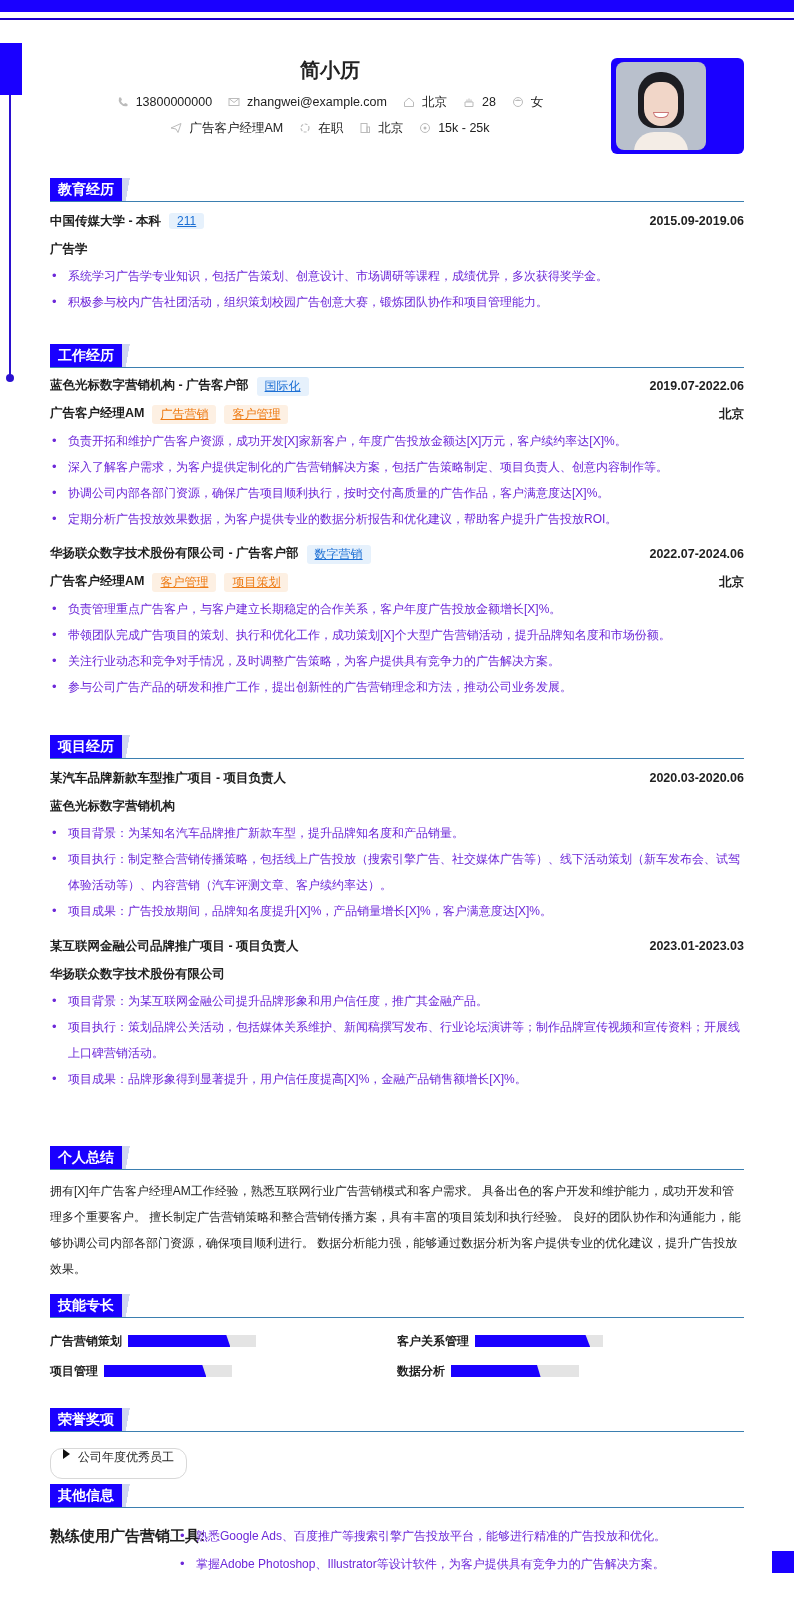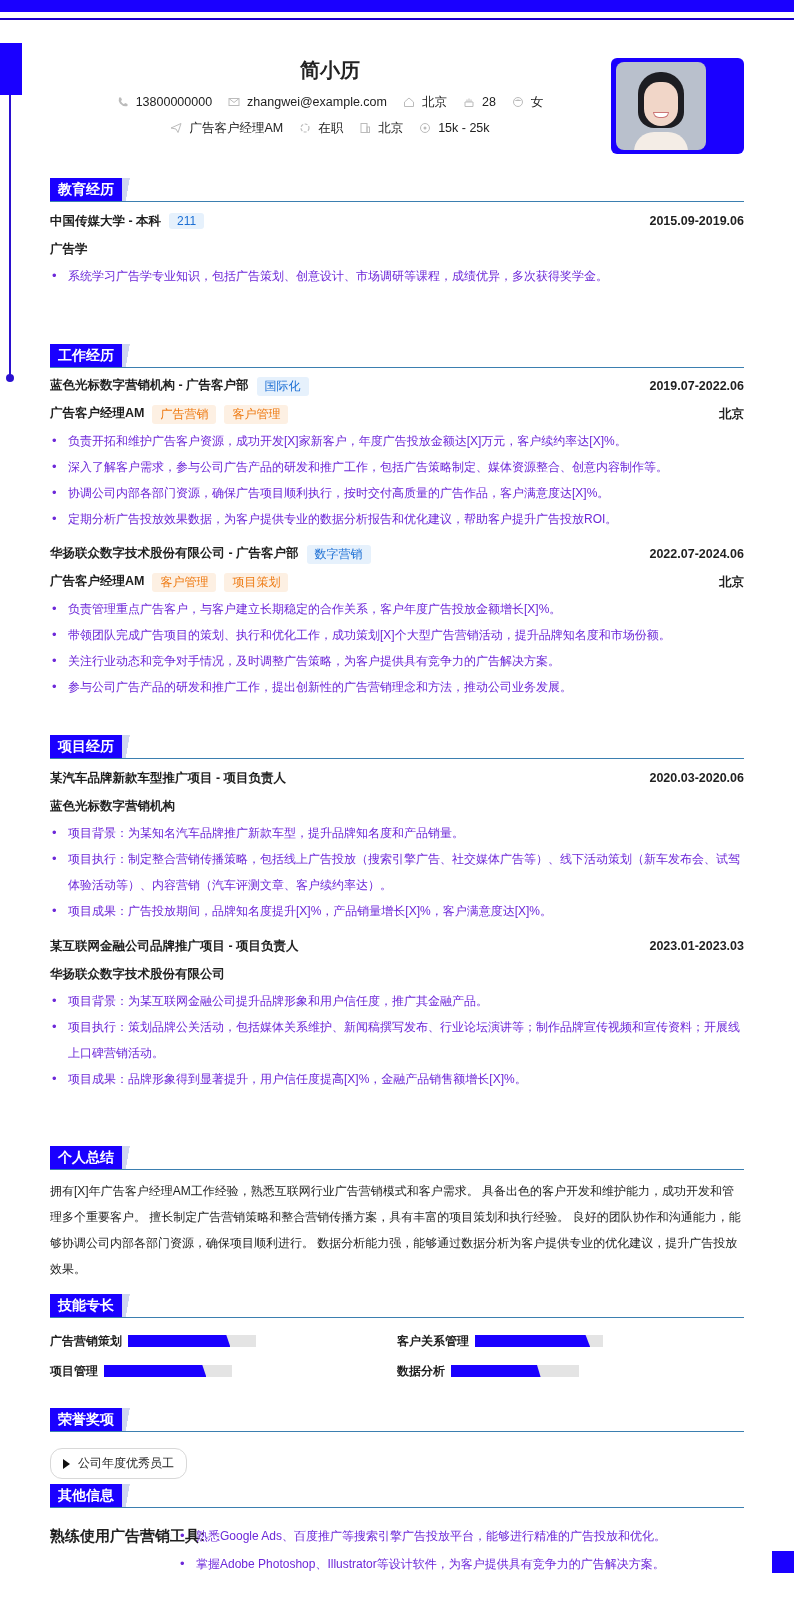--- a/index.html
+++ b/index.html
@@ -33,36 +33,36 @@
   .photo .smile { position: absolute; left: 37px; top: 50px; width: 16px; height: 6px; border-radius: 0 0 8px 8px; background: #fff; border: 1px solid #c77; }
   .photo .body { position: absolute; left: 18px; top: 70px; width: 54px; height: 30px; border-radius: 20px 20px 0 0; background: #f4ede6; }
 
   .section { position: absolute; left: 50px; width: 694px; }
   .sec-head { position: relative; height: 24px; border-bottom: 1.5px solid #3b7fb0; }
   .sec-title { position: absolute; left: 0; top: 0; height: 23px; line-height: 23px; padding: 0 8px; background: #1a00ff; color: #fff; font-weight: bold; font-size: 14px; }
   .sec-title::after { content: ""; position: absolute; right: -10px; top: 0; width: 10px; height: 23px; background: linear-gradient(100deg, #cfd6ef 0%, #cfd6ef 55%, transparent 56%); }
 
   .row { display: flex; justify-content: space-between; align-items: center; height: 28px; font-weight: bold; font-size: 12.5px; }
   .row-left { display: flex; align-items: flex-start; gap: 8px; }
-  .tag { font-weight: normal; font-size: 12px; padding: 1px 8px; border-radius: 3px; }
+  .tag { font-weight: normal; font-size: 12px; padding: 1px 8px; border-radius: 3px; text-decoration: underline; }
   .tag-blue { background: #e6f1fc; color: #1c6fd4; }
   .tag-orange { background: #fdf0e3; color: #ee7a12; }
   .sub { height: 28px; line-height: 28px; font-weight: bold; font-size: 12.5px; }
   ul.bul { list-style: none; }
   ul.bul li { position: relative; padding-left: 18px; line-height: 26px; font-size: 12px; color: #6d28d9; }
   ul.bul li::before { content: "•"; position: absolute; left: 2px; top: 0; font-size: 13px; }
 
   .para { font-size: 12px; line-height: 26px; color: #1f1f1f; }
 
   .skills { display: grid; grid-template-columns: 1fr 1fr; row-gap: 8px; padding-top: 12px; }
   .skill { display: flex; align-items: center; gap: 6px; height: 22px; font-weight: bold; font-size: 12px; }
   .bar { position: relative; width: 128px; height: 12px; background: #e4e4e4; }
   .bar-fill { position: absolute; left: 0; top: 0; height: 12px; background: #1a00ff; clip-path: polygon(0 0, 96% 0, 100% 100%, 0 100%); }
 
-  .award { display: inline-flex; align-items: center; gap: 8px; margin-top: 16px; padding: 0 12px; height: 31px; border: 1px solid #d8d8d8; border-radius: 12px; font-size: 12px; }
+  .award { display: inline-flex; gap: 8px; margin-top: 16px; padding: 0 12px; height: 31px; border: 1px solid #d8d8d8; border-radius: 12px; font-size: 12px; }
   .award .tri { width: 0; height: 0; border-left: 7px solid #111; border-top: 5px solid transparent; border-bottom: 5px solid transparent; }
 
   .other { display: flex; padding-top: 14px; }
   .other-label { font-weight: bold; font-size: 15px; width: 128px; line-height: 28px; white-space: nowrap; }
 </style>
 </head>
 <body>
 
 <div class="top-bar"></div>
 <div class="top-line"></div>
@@ -172,20 +172,21 @@
     <div class="row">
       <div class="row-left">
         <span>中国传媒大学 - 本科</span>
         <span class="tag tag-blue">211</span>
       </div>
       <span>2015.09-2019.06</span>
     </div>
     <div class="sub">广告学</div>
     <ul class="bul">
       <li>系统学习广告学专业知识，包括广告策划、创意设计、市场调研等课程，成绩优异，多次获得奖学金。</li>
+      <li>积极参与校内广告社团活动，组织策划校园广告创意大赛，锻炼团队协作和项目管理能力。</li>
     </ul>
   </div>
 </div>
 
 <div class="section" style="top:344px;">
   <div class="sec-head">
     <div class="sec-title">工作经历</div>
   </div>
   <div style="padding-top:4px;">
     <div class="row">
@@ -198,21 +199,21 @@
     <div class="row">
       <div class="row-left">
         <span>广告客户经理AM</span>
         <span class="tag tag-orange">广告营销</span>
         <span class="tag tag-orange">客户管理</span>
       </div>
       <span>北京</span>
     </div>
     <ul class="bul">
       <li>负责开拓和维护广告客户资源，成功开发[X]家新客户，年度广告投放金额达[X]万元，客户续约率达[X]%。</li>
-      <li>深入了解客户需求，参与公司广告产品的研发和推广工作，包括广告策略制定、媒体资源整合、创意内容制作等。</li>
+      <li>深入了解客户需求，为客户提供定制化的广告营销解决方案，包括广告策略制定、项目负责人、创意内容制作等。</li>
       <li>协调公司内部各部门资源，确保广告项目顺利执行，按时交付高质量的广告作品，客户满意度达[X]%。</li>
       <li>定期分析广告投放效果数据，为客户提供专业的数据分析报告和优化建议，帮助客户提升广告投放ROI。</li>
     </ul>
   </div>
   <div style="padding-top:8px;">
     <div class="row">
       <div class="row-left">
         <span>华扬联众数字技术股份有限公司 - 广告客户部</span>
         <span class="tag tag-blue">数字营销</span>
       </div>

